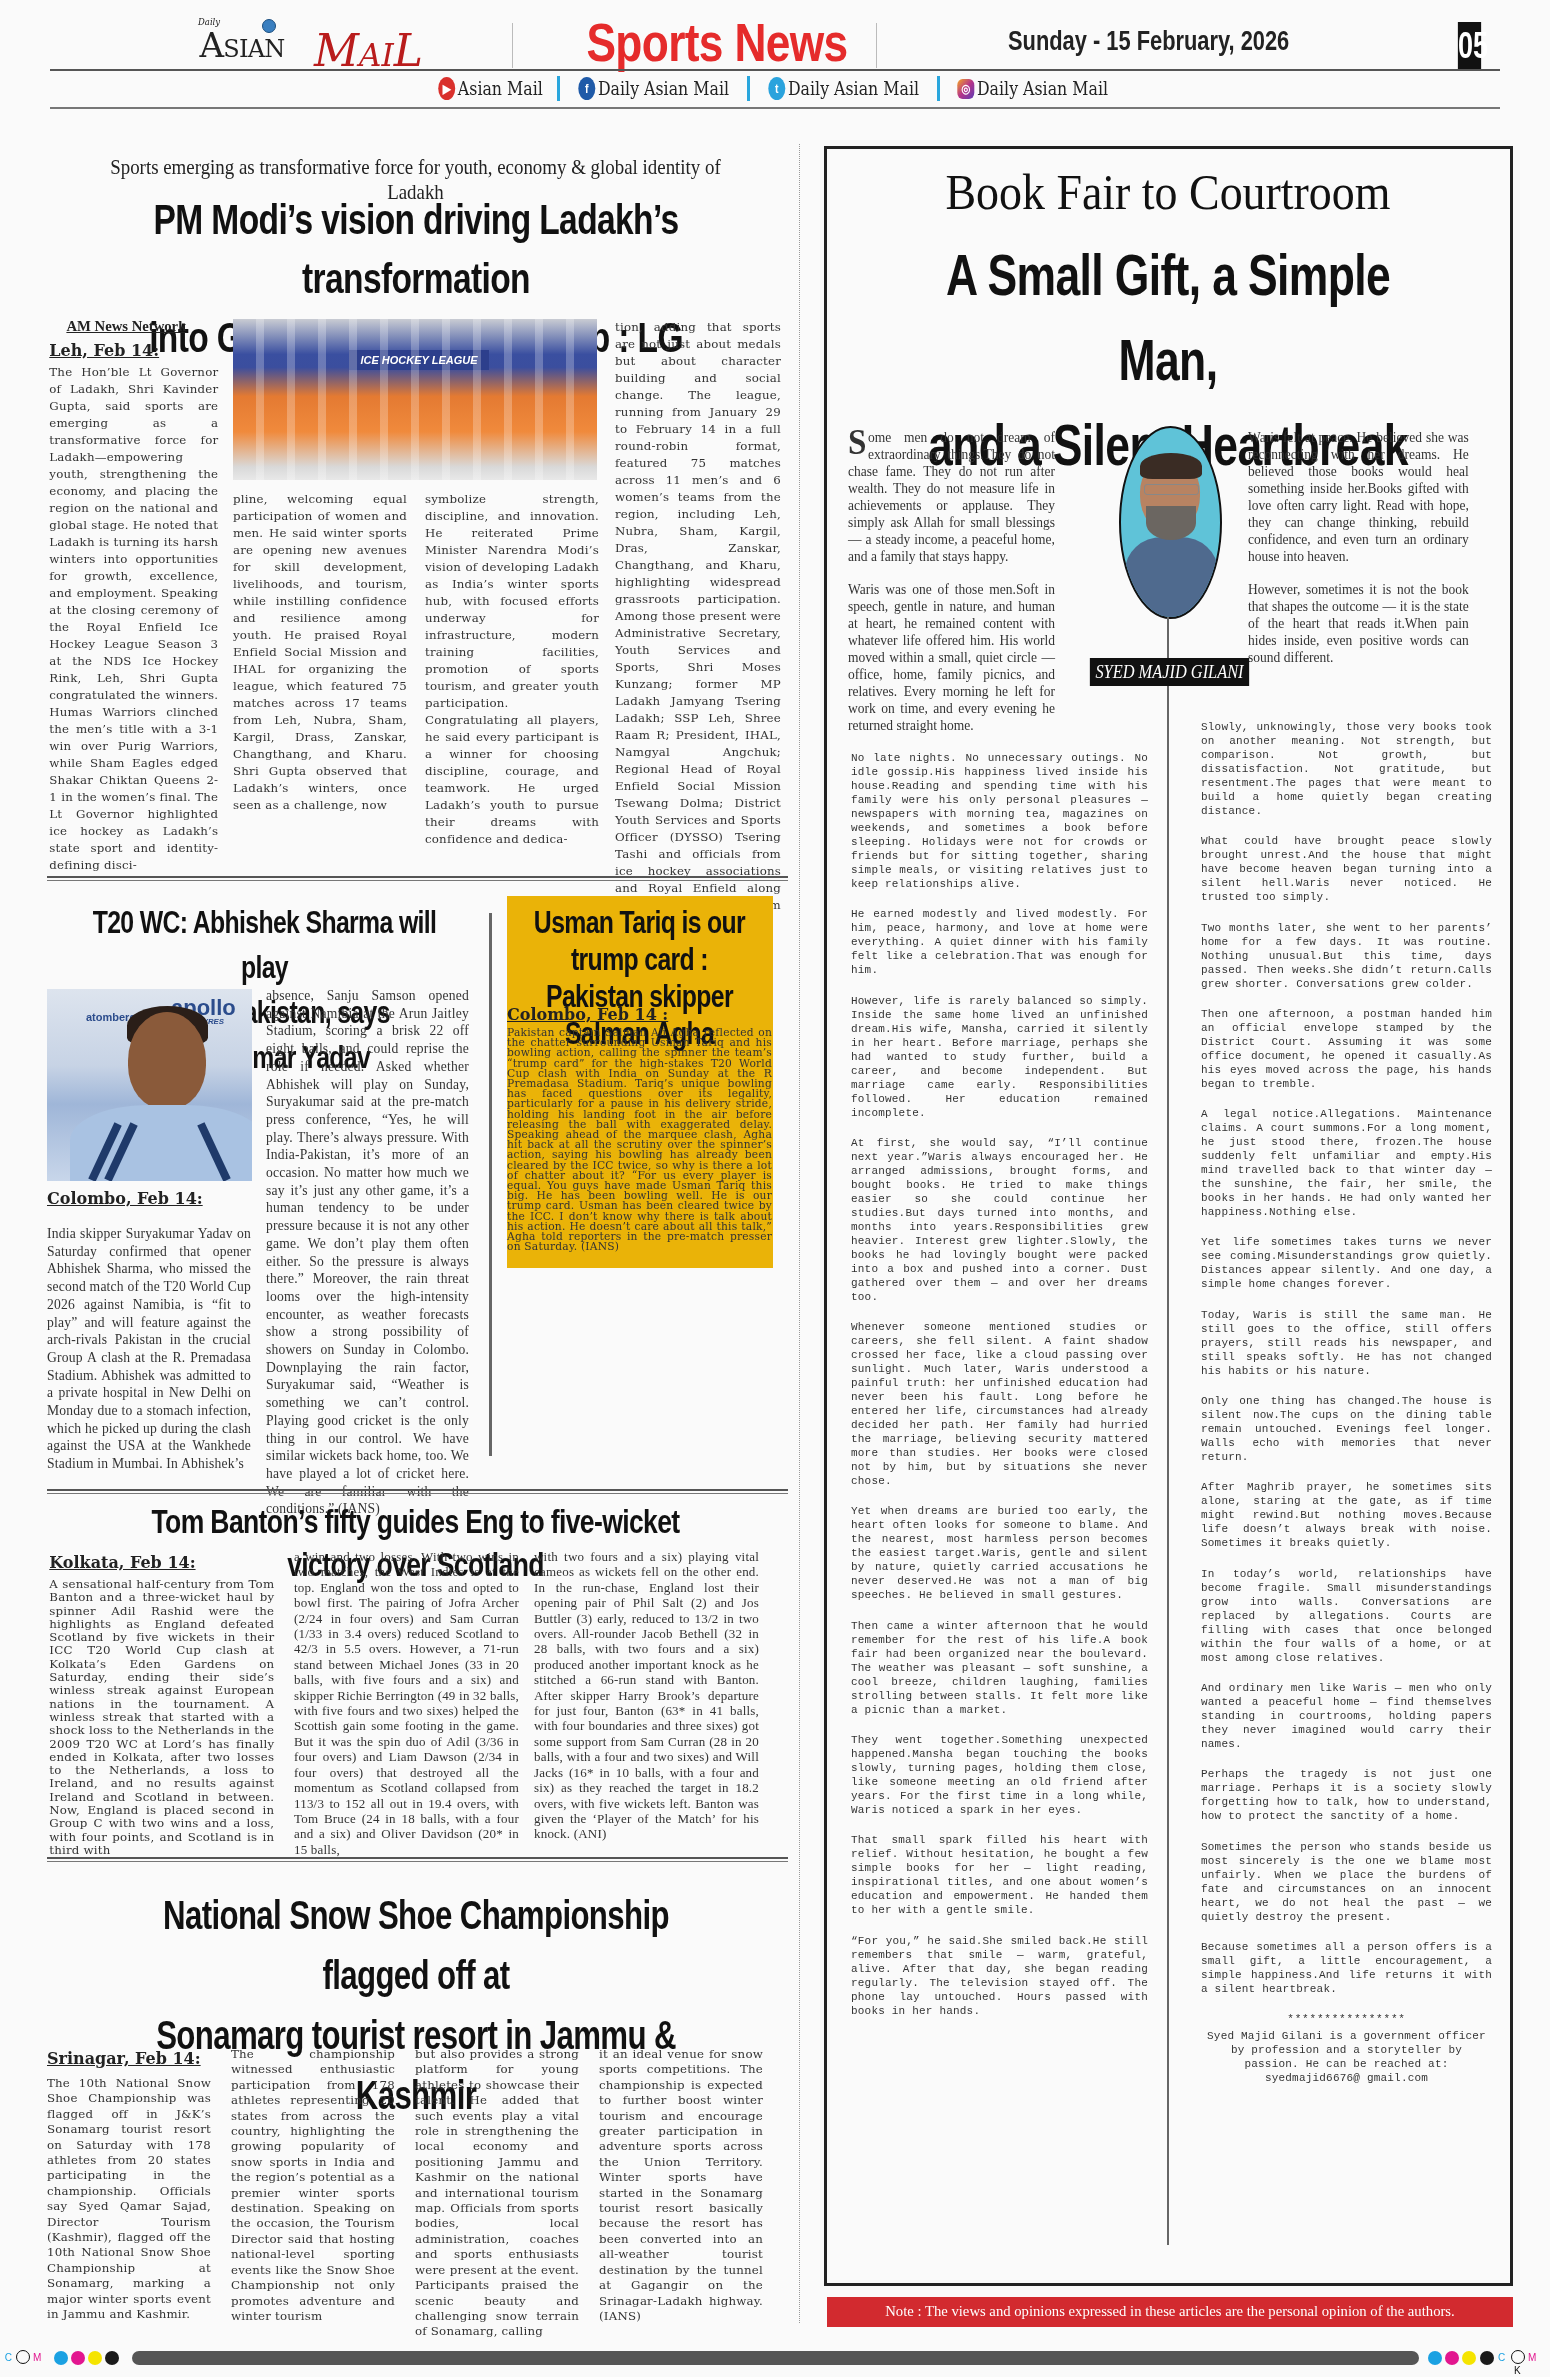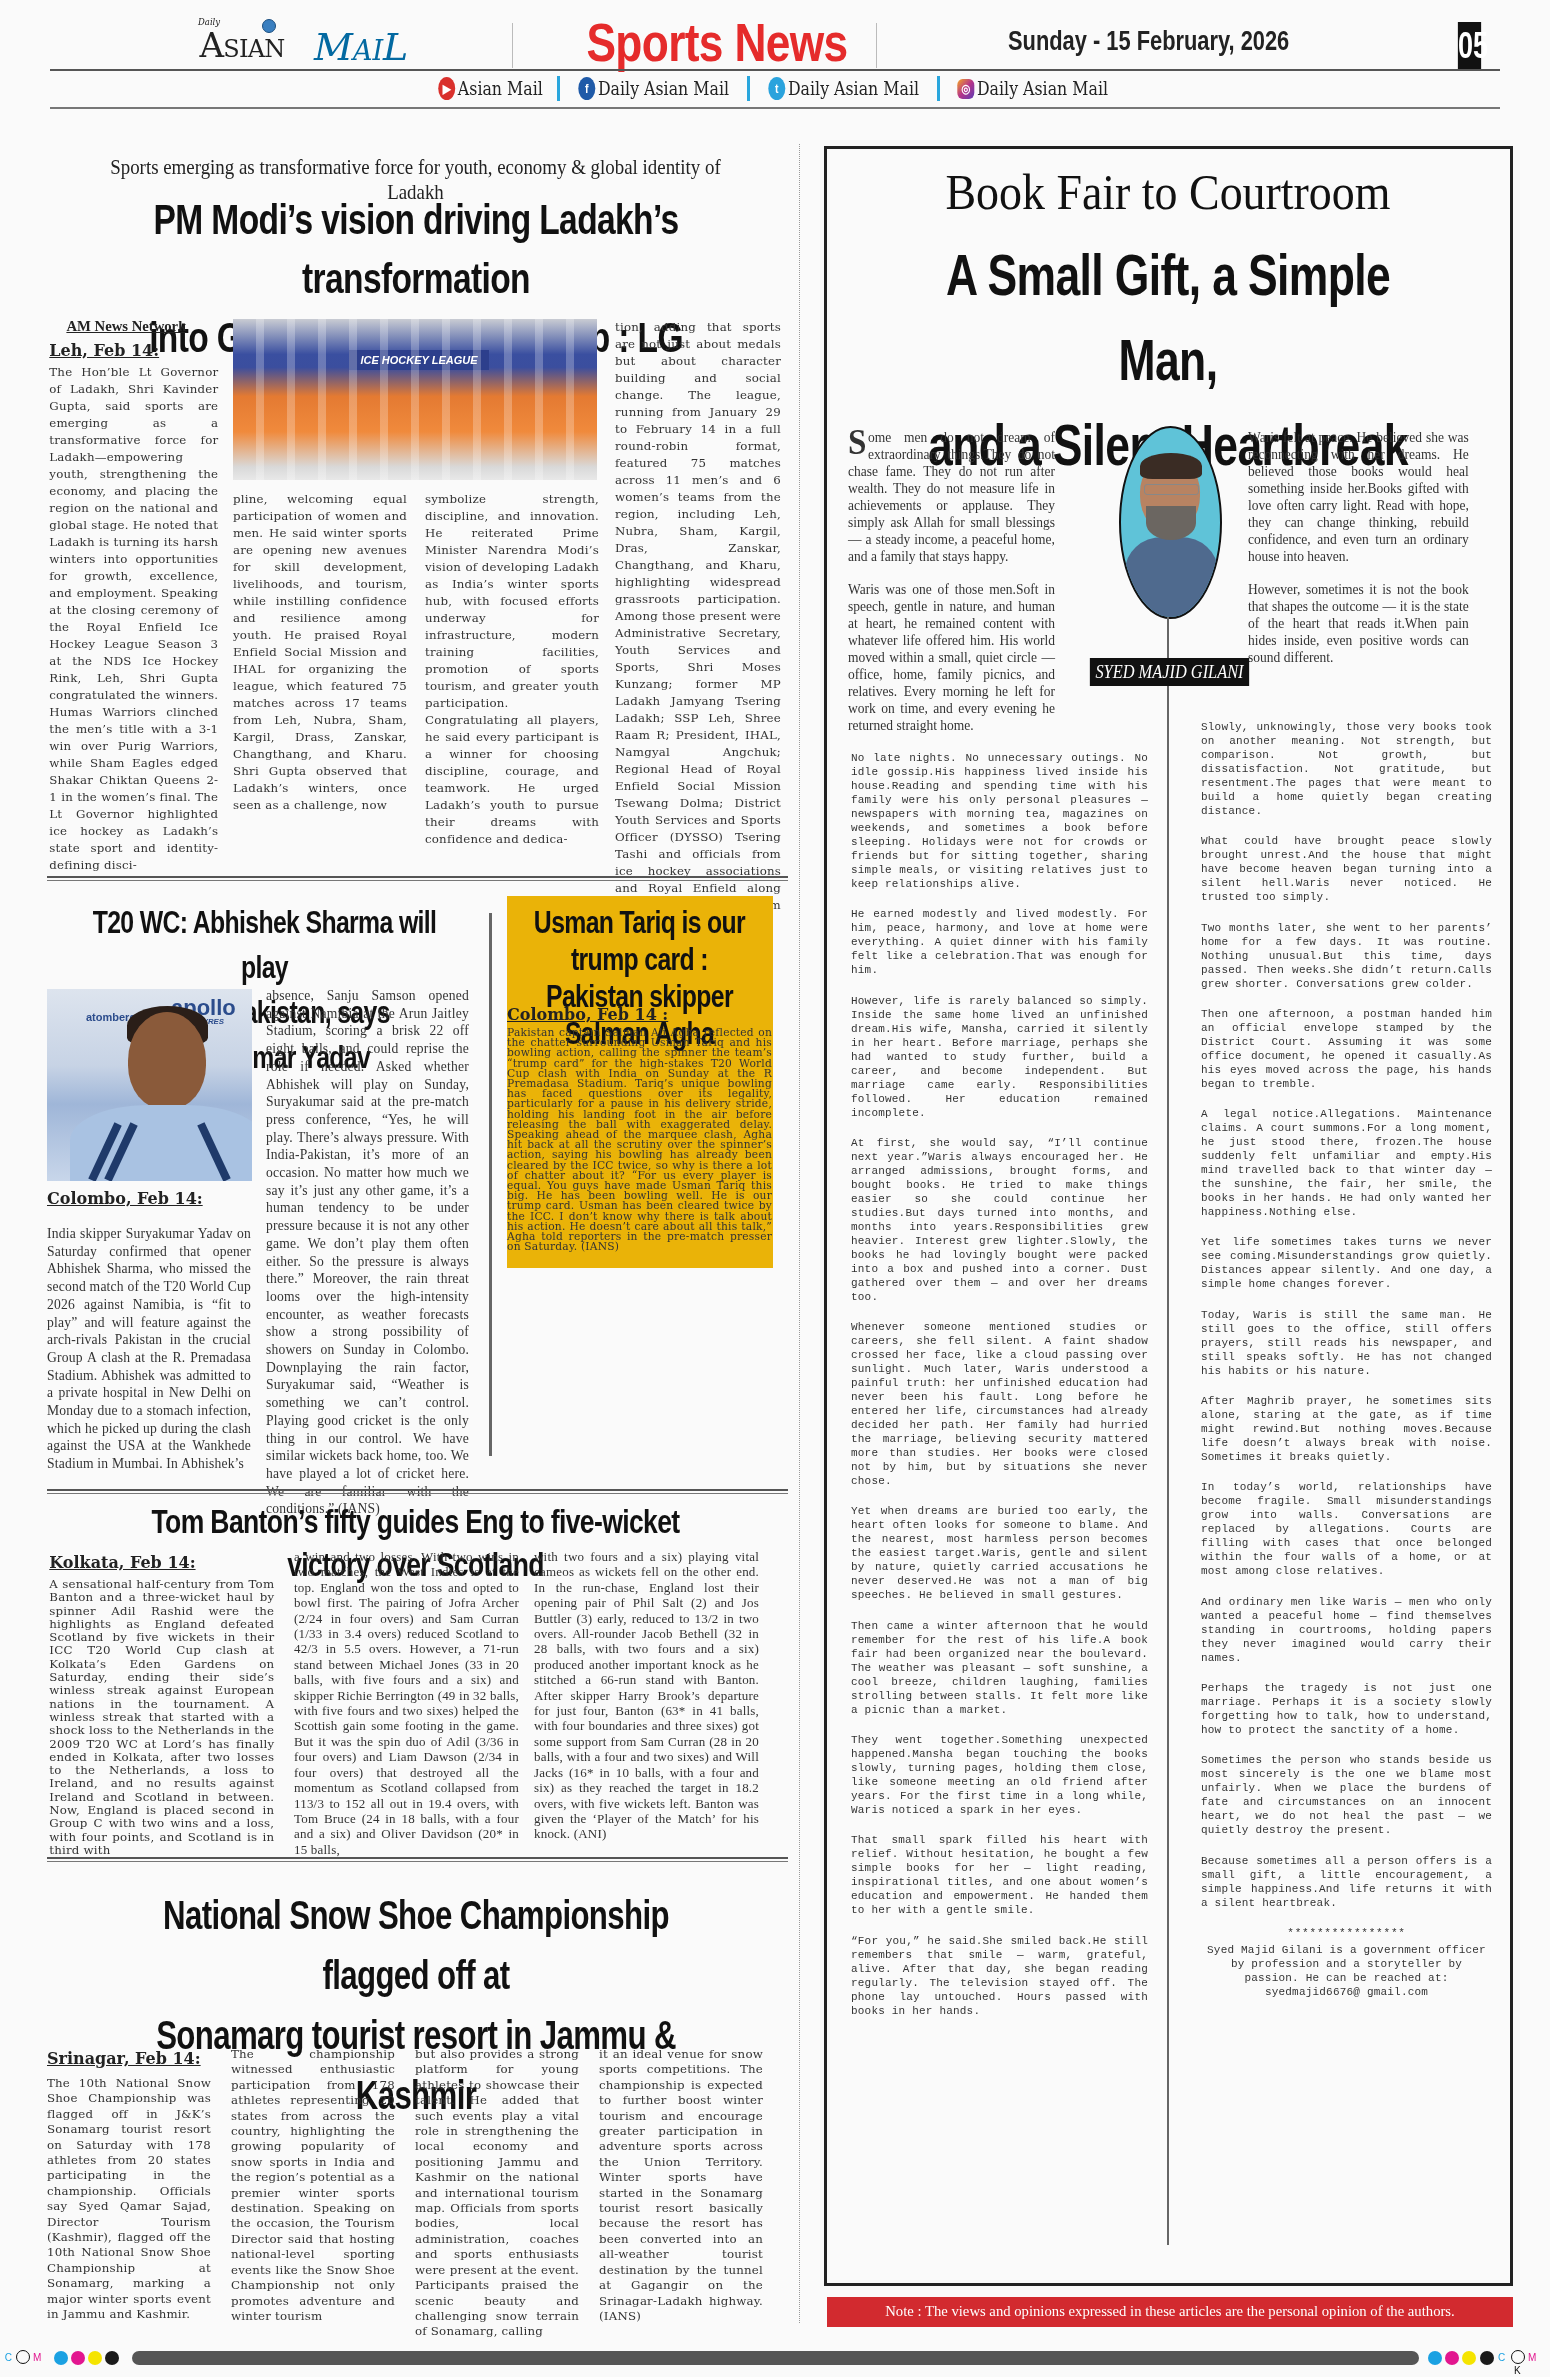--- a/index.html
+++ b/index.html
@@ -3,21 +3,21 @@
 <meta charset="utf-8">
 <style>
   html, body { margin:0; padding:0; background:#fafafa; }
   body { width:1551px; height:2377px; position:relative; overflow:hidden; font-family:"DejaVu Serif", serif; color:#222; }
   .abs { position:absolute; }
   
   .masthead { left:0; top:0; width:1551px; height:70px; }
   .logo { left:198px; top:17px; width:248px; height:50px; }
   .logo .daily { position:absolute; left:0; top:0; font-size:8.5px; font-style:italic; font-family:"DejaVu Serif", serif; }
   .logo .asian { position:absolute; left:1.6px; top:7.8px; font-family:"DejaVu Serif", serif; font-size:34px; color:#222; letter-spacing:-0.8px; font-variant:small-caps; }
-  .logo .mail { position:absolute; left:116px; top:7.8px; font-family:"DejaVu Serif", serif; font-size:38px; color:#0369a1; font-style:italic; font-variant:small-caps; }
+  .logo .mail { position:absolute; left:116px; top:7.8px; font-family:"DejaVu Serif", serif; font-size:44px; color:#b91c1c; font-style:italic; font-variant:small-caps; }
   .logo .globe { position:absolute; left:64px; top:1.6px; width:12.4px; height:12.4px; border-radius:50%; background:#3a7fc0; border:0.8px solid #1c4f80; }
   .vsep { width:0.8px; background:#bbb; }
   .section-title { left:535px; top:11px; width:364px; text-align:center; font-family:"Liberation Sans", sans-serif; font-weight:bold; font-size:54px; color:#e52b2b; transform:scaleX(0.82); transform-origin:center; letter-spacing:-0.8px; }
   .date { left:1008px; top:25px; width:388px; font-family:"Liberation Sans", sans-serif; font-weight:bold; font-size:28px; color:#222; transform:scaleX(0.78); transform-origin:left; }
   .pageno { left:1454px; top:22px; width:31px; height:48px; background:#111; color:#fff; font-family:"Liberation Sans", sans-serif; font-weight:bold; font-size:36px; text-align:center; line-height:48px; transform:scaleX(0.75); }
   .rule1 { left:50px; top:69px; width:1450px; height:2.3px; background:#555; }
   .social { left:0; top:74px; width:1551px; height:29.5px; display:flex; justify-content:center; align-items:center; gap:4.7px; font-family:"DejaVu Serif", serif; font-size:18.6px; color:#222; }
   .social .item { display:flex; align-items:center; gap:3.1px; transform:scaleX(0.85); }
   .social .ico { width:20px; height:23px; border-radius:50%; color:#fff; font-family:"Liberation Sans",sans-serif; font-weight:bold; font-size:12.4px; display:flex; align-items:center; justify-content:center; }
   .social .bar { width:3.1px; height:25px; background:#29a6dd; }
@@ -213,20 +213,21 @@
 </div>
 
 <div class="abs op-text" style="left:1201px;top:720px;width:291px;">
   <p>Slowly, unknowingly, those very books took on another meaning. Not strength, but comparison. Not growth, but dissatisfaction. Not gratitude, but resentment.The pages that were meant to build a home quietly began creating distance.</p>
   <p>What could have brought peace slowly brought unrest.And the house that might have become heaven began turning into a silent hell.Waris never noticed. He trusted too simply.</p>
   <p>Two months later, she went to her parents’ home for a few days. It was routine. Nothing unusual.But this time, days passed. Then weeks.She didn’t return.Calls grew shorter. Conversations grew colder.</p>
   <p>Then one afternoon, a postman handed him an official envelope stamped by the District Court. Assuming it was some office document, he opened it casually.As his eyes moved across the page, his hands began to tremble.</p>
   <p>A legal notice.Allegations. Maintenance claims. A court summons.For a long moment, he just stood there, frozen.The house suddenly felt unfamiliar and empty.His mind travelled back to that winter day — the sunshine, the fair, her smile, the books in her hands. He had only wanted her happiness.Nothing else.</p>
   <p>Yet life sometimes takes turns we never see coming.Misunderstandings grow quietly. Distances appear silently. And one day, a simple home changes forever.</p>
   <p>Today, Waris is still the same man. He still goes to the office, still offers prayers, still reads his newspaper, and still speaks softly. He has not changed his habits or his nature.</p>
+  <p>Only one thing has changed.The house is silent now.The cups on the dining table remain untouched. Evenings feel longer. Walls echo with memories that never return.</p>
   <p>After Maghrib prayer, he sometimes sits alone, staring at the gate, as if time might rewind.But nothing moves.Because life doesn’t always break with noise. Sometimes it breaks quietly.</p>
   <p>In today’s world, relationships have become fragile. Small misunderstandings grow into walls. Conversations are replaced by allegations. Courts are filling with cases that once belonged within the four walls of a home, or at most among close relatives.</p>
   <p>And ordinary men like Waris — men who only wanted a peaceful home — find themselves standing in courtrooms, holding papers they never imagined would carry their names.</p>
   <p>Perhaps the tragedy is not just one marriage. Perhaps it is a society slowly forgetting how to talk, how to understand, how to protect the sanctity of a home.</p>
   <p>Sometimes the person who stands beside us most sincerely is the one we blame most unfairly. When we place the burdens of fate and circumstances on an innocent heart, we do not heal the past — we quietly destroy the present.</p>
   <p>Because sometimes all a person offers is a small gift, a little encouragement, a simple happiness.And life returns it with a silent heartbreak.</p>
   <div style="text-align:center;letter-spacing:0.8px;margin-top:3.1px;">****************</div>
   <div style="text-align:center;margin-top:3.1px;">Syed Majid Gilani is a government officer by profession and a storyteller by passion. He can be reached at: syedmajid6676@ gmail.com</div>
 </div>
 

